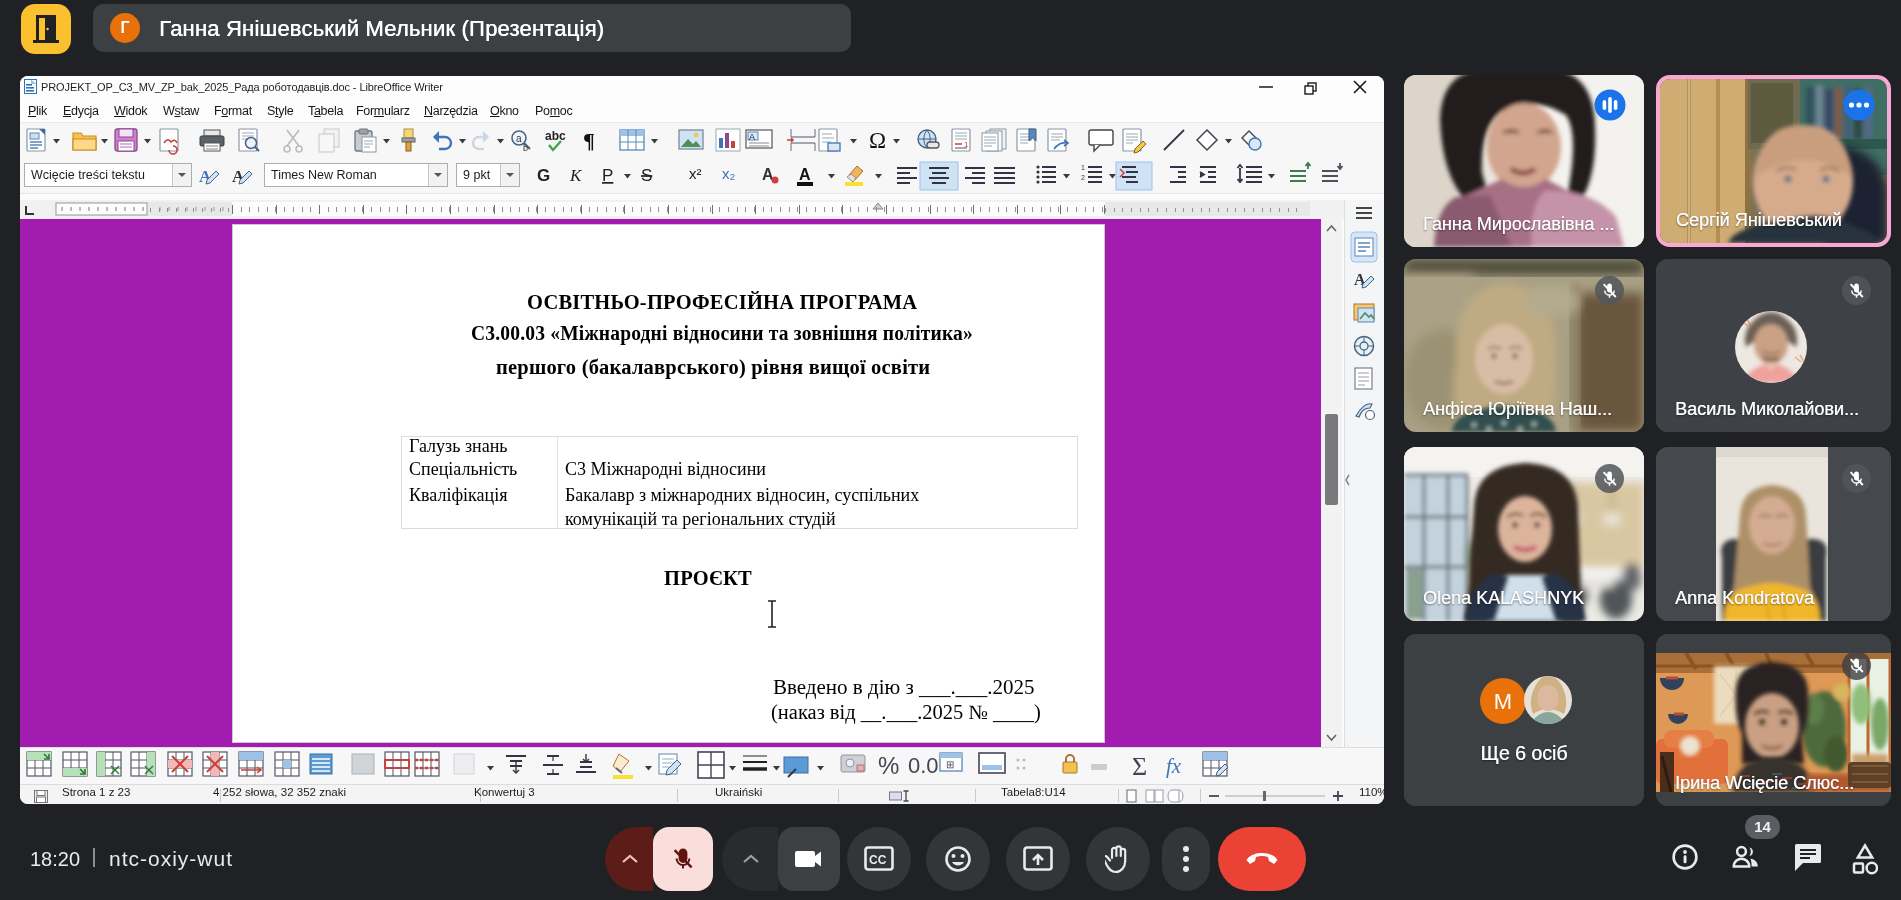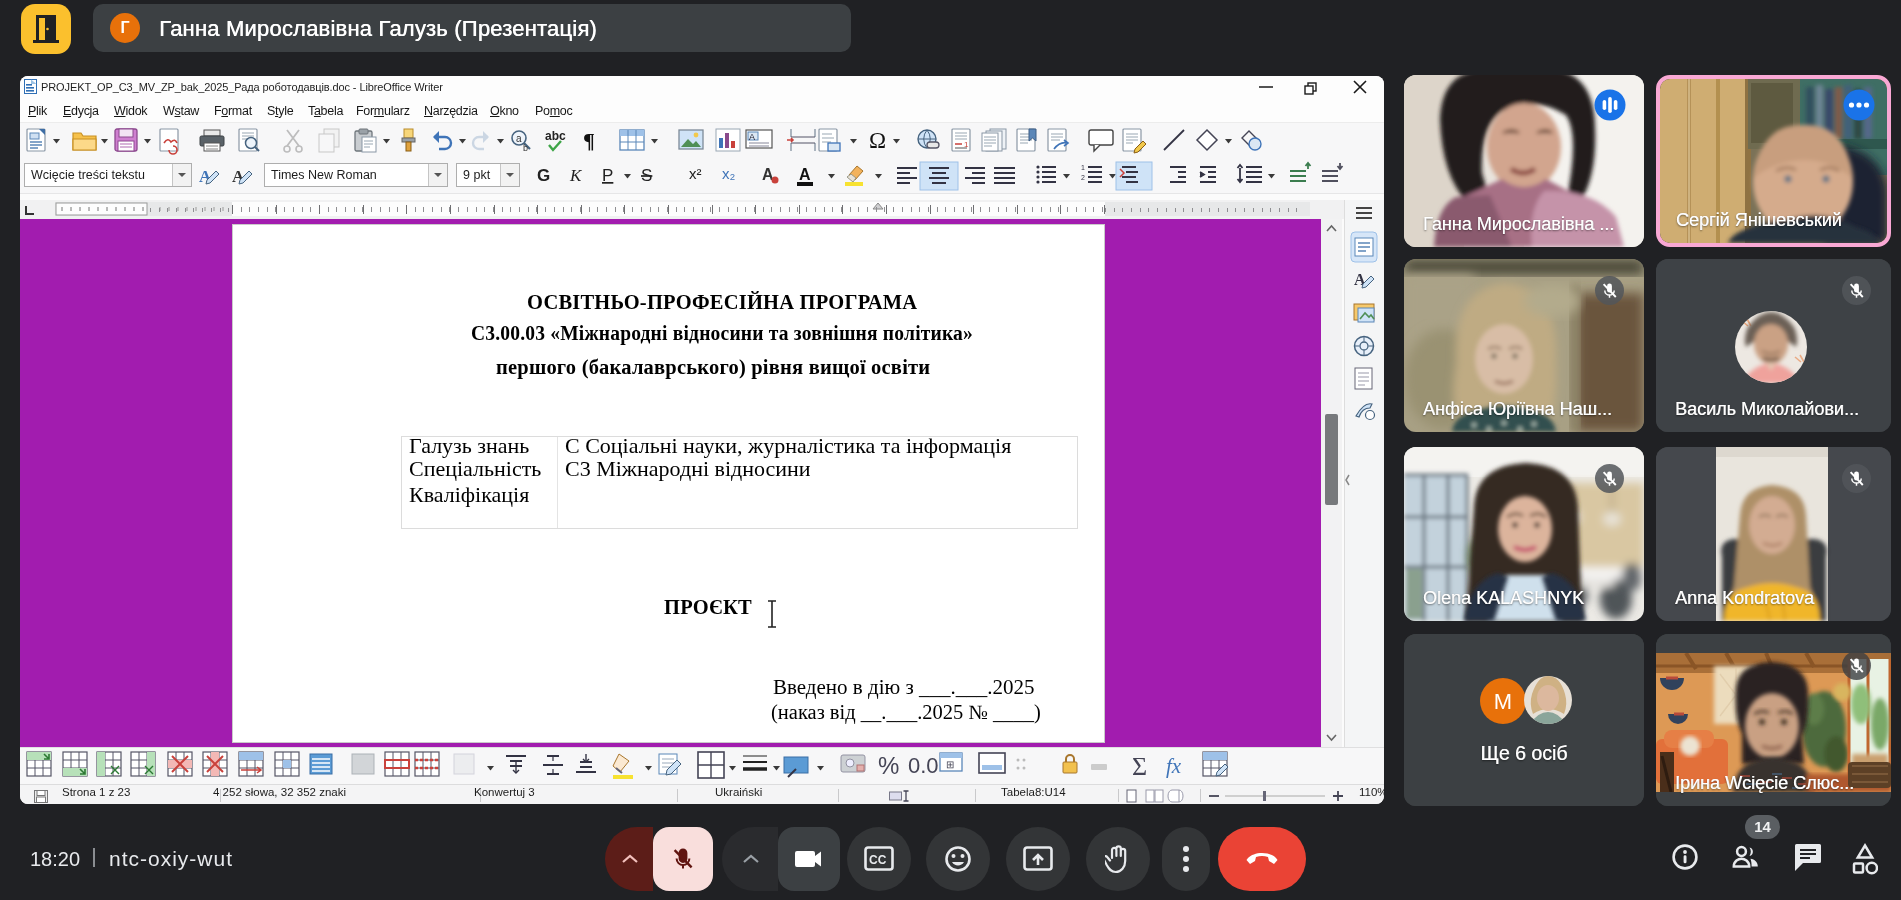--- a/index.html
+++ b/index.html
@@ -25,21 +25,21 @@
 .sep{position:absolute;top:4px;width:1px;height:13px;background:#c9c9cb;}
 .stext{position:absolute;top:4px;font-size:11.5px;color:#1c1c1c;white-space:nowrap;}
 #docarea{left:0;top:143px;width:1301px;height:528px;background:#a21caf;}
 #page{left:212px;top:5px;width:871px;height:517px;background:#fff;border:1px solid #cacaca;font-family:"Liberation Serif",serif;color:#000;}
 #vscroll{left:1301px;top:143px;width:21px;height:528px;background:#f2f2f3;}
 #sbicons{left:1324px;top:124px;width:40px;height:547px;background:#f4f5f6;border-left:1px solid #ddd;}
 #tabtb{left:0;top:671px;width:1364px;height:37px;background:#f7f7f8;border-top:1px solid #dfdfe0;}
 #statusbar{left:0;top:708px;width:1364px;height:20px;background:#f4f4f5;border-top:1px solid #dcdcdd;font-size:12px;color:#222;}
 #statusbar span{position:absolute;top:1px;}
 .h{font-weight:bold;font-size:20.5px;white-space:nowrap;letter-spacing:.2px;transform-origin:left top;}
-.dt{font-size:22px;white-space:nowrap;line-height:24px;}
+.dt{font-size:18px;white-space:nowrap;line-height:24px;}
 #dtable{left:168px;top:211px;width:677px;height:93px;border:1px solid #dcdcdc;box-sizing:border-box;}
 #dtable::before{content:"";position:absolute;left:155px;top:0;width:1px;height:100%;background:#e4e4e4;}
 
 .tile{border-radius:12px;overflow:hidden;background:#3c4043;}
 .tname{position:absolute;left:19px;bottom:12px;color:#fff;font-size:18px;font-weight:400;text-shadow:0 1px 2px rgba(0,0,0,.5),.4px 0 0 #fff;white-space:nowrap;}
 .mute{position:absolute;top:17px;right:20px;width:29px;height:29px;border-radius:50%;background:rgba(82,86,90,.85);}
 .mute svg{position:absolute;left:5px;top:5px;}
 
 .botbtn{position:absolute;top:21px;height:64px;background:#333537;border-radius:50%;}
 </style></head>
@@ -49,21 +49,21 @@
 <div class="abs" id="appicon">
  <svg width="50" height="50" viewBox="0 0 50 50">
   <path d="M16.5 12.5 h17 v25 h-17 z" fill="none" stroke="#202124" stroke-width="3"></path>
   <path d="M24 12.5 h9.5 v25 h-9.5 z" fill="#202124"></path>
   <circle cx="26.5" cy="25" r="1.3" fill="#fbc02d"></circle>
   <path d="M12 37.5 h8 M30 37.5 h8" stroke="#202124" stroke-width="3"></path>
  </svg>
 </div>
 <div class="abs" id="toppill">
   <div class="abs" id="topavatar">Г</div>
-  <div class="abs" id="topname">Ганна Мирославівна Галузь (Презентація)</div>
+  <div class="abs" id="topname">Ганна Янішевський Мельник (Презентація)</div>
 </div>
 
 <div class="abs" id="lo">
   <div class="abs tbar"></div>
   <svg class="abs" style="left:4px;top:3px" width="13" height="15" viewBox="0 0 13 15">
         <rect x="0.5" y="0.5" width="12" height="14" fill="#fff" stroke="#2f6fb5"></rect>
         <path d="M7 0.5 L12.5 5 H7 z" fill="#9cc3e5"></path>
         <rect x="2" y="5" width="6" height="1.6" fill="#2f6fb5"></rect>
         <rect x="2" y="8" width="8" height="1.6" fill="#2f6fb5"></rect>
         <rect x="2" y="11" width="8" height="1.6" fill="#2f6fb5"></rect>
@@ -429,26 +429,26 @@
     <div class="abs" style="left:1085px;top:8px;width:200px;height:4px;background:repeating-linear-gradient(90deg,#8f8f92 0 1px,transparent 1px 8.7px);"></div>
     <div class="abs" style="left:212px;top:5px;width:873px;height:9px;background:repeating-linear-gradient(90deg,#6f6f72 0 1px,transparent 1px 43.6px);"></div>
   </div>
   <div class="abs" id="docarea">
     <div class="abs" id="page">
       <div class="abs h" style="left:294px;top:66px;">ОСВІТНЬО-ПРОФЕСІЙНА ПРОГРАМА</div>
       <div class="abs h" style="left:238px;top:97px;transform:scaleX(.952);">С3.00.03 «Міжнародні відносини та зовнішня політика»</div>
       <div class="abs h" style="left:263px;top:131px;">першого (бакалаврського) рівня вищої освіти</div>
       <div class="abs" id="dtable">
         <div class="abs dt" style="left:7px;top:-3px;">Галузь знань</div>
-        <div class="abs dt" style="left:163px;top:-3px;">С Соціальні науки, журналістика та інформація</div>
         <div class="abs dt" style="left:7px;top:20px;">Спеціальність</div>
         <div class="abs dt" style="left:163px;top:20px;">С3 Міжнародні відносини</div>
         <div class="abs dt" style="left:7px;top:46px;">Кваліфікація</div>
+        <div class="abs dt" style="left:163px;top:46px;">Бакалавр з міжнародних відносин, суспільних<br>комунікацій та регіональних студій</div>
       </div>
-      <div class="abs h" style="left:431px;top:371px;">ПРОЄКТ</div>
+      <div class="abs h" style="left:431px;top:342px;">ПРОЄКТ</div>
       <svg class="abs" style="left:532px;top:374px" width="14" height="30" viewBox="0 0 14 30">
             <path d="M3 2 h8 M3 28 h8 M7 2 v26" stroke="#222" stroke-width="1.6" fill="none"></path>
           </svg>
       <div class="abs dt" style="left:540px;top:450px;width:260px;text-align:right;font-size:21px;">Введено в дію з ___.___.2025</div>
       <div class="abs dt" style="left:538px;top:475px;width:268px;text-align:right;font-size:20.5px;">(наказ від __.___.2025 № ____)</div>
     </div>
   </div>
   <div class="abs" id="vscroll">
     <svg width="21" height="528" viewBox="0 0 21 528">
       <rect width="21" height="528" fill="#f2f2f3"></rect>

